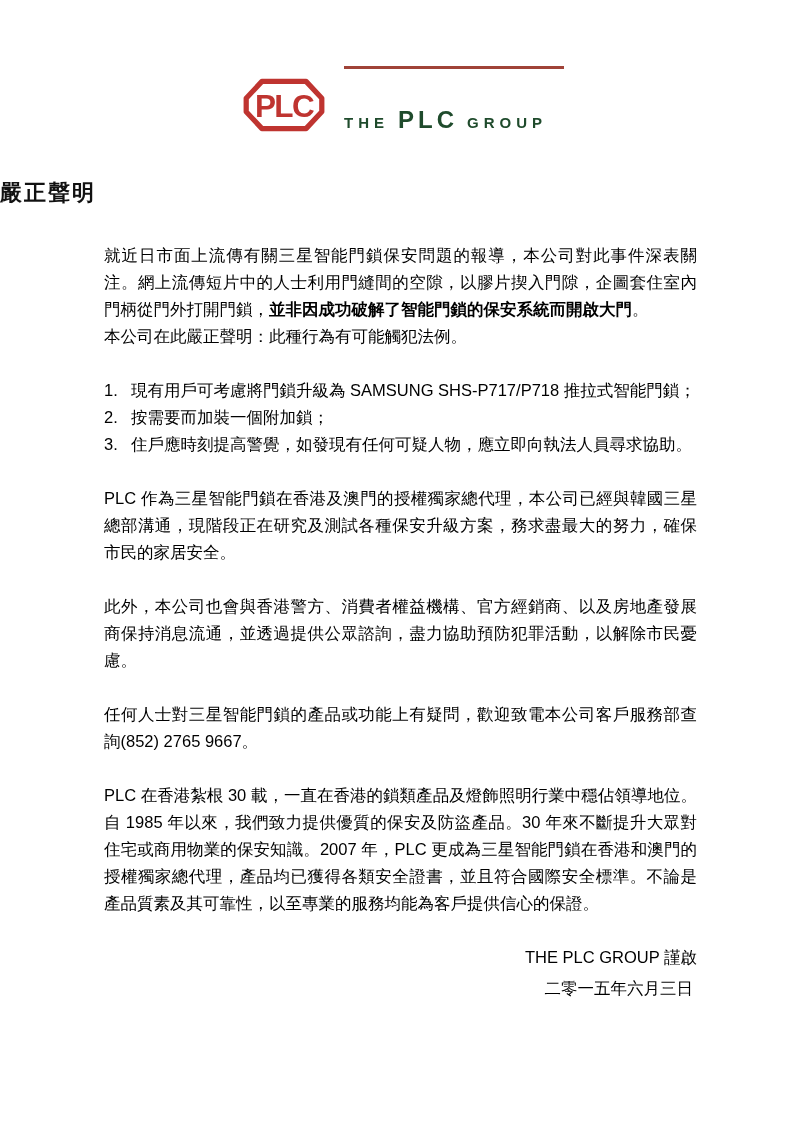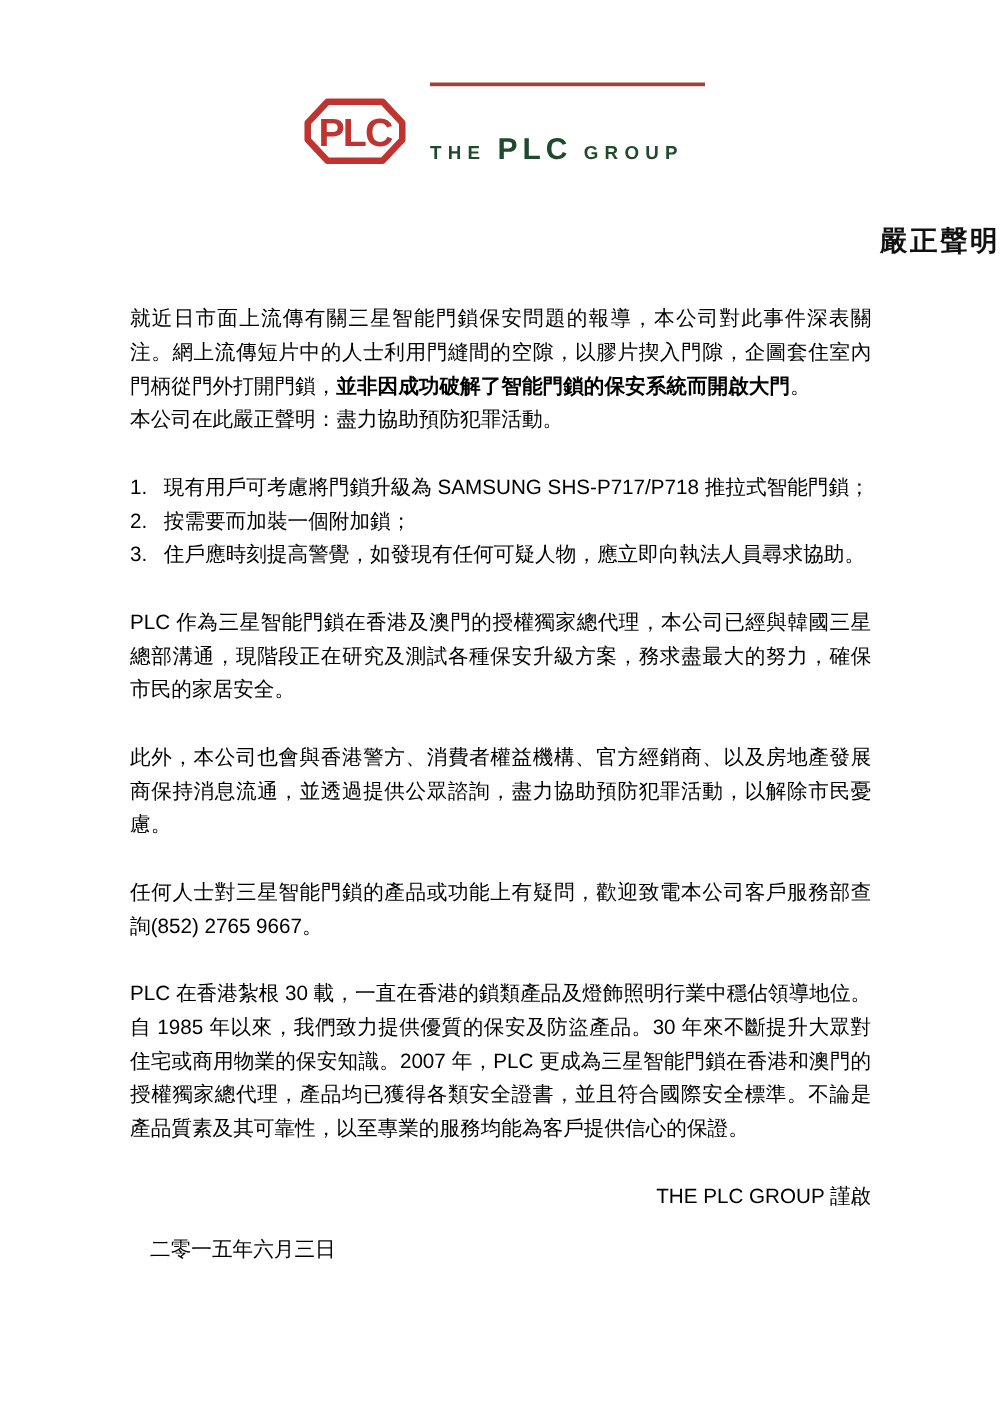--- a/index.html
+++ b/index.html
@@ -54,21 +54,21 @@
     margin-top: 36px;
   }
   .brand-big {
     font-size: 24px;
     letter-spacing: 4px;
   }
 
   
   .doc-title {
     margin: 44px 0 0 0;
-    text-align: right;
+    text-align: left;
     font-size: 22px;
     font-weight: 700;
     letter-spacing: 2px;
     color: #111;
   }
 
   
   .content {
     margin: 34px 103px 0 104px;
     font-size: 16.5px;
@@ -98,22 +98,22 @@
   .rec-text {
     flex: 1;
   }
 
   
   .signature {
     text-align: right;
     margin: 0 0 3px 0 !important;
   }
   .date-line {
-    text-align: left;
-    margin: 16px !important;
+    text-align: right;
+    margin: 4px !important;
   }
 </style>
 </head>
 <body>
 
 <div class="page">
 
   <header class="logo-row">
     <div class="emblem">
       <svg viewBox="0 0 160 106" width="84" height="58" aria-hidden="true">
@@ -130,21 +130,21 @@
       </div>
     </div>
   </header>
 
   <h1 class="doc-title">嚴正聲明</h1>
 
   <main class="content">
 
     <p>
       <span>就近日市面上流傳有關三星智能門鎖保安問題的報導，本公司對此事件深表關注。網上流傳短片中的人士利用門縫間的空隙，以膠片揳入門隙，企圖套住室內門柄從門外打開門鎖，</span><span class="bold-run">並非因成功破解了智能門鎖的保安系統而開啟大門</span><span>。</span>
-      <span class="line-block">本公司在此嚴正聲明：盡力協助預防犯罪活動。</span>
+      <span class="line-block">本公司在此嚴正聲明：此種行為有可能觸犯法例。</span>
     </p>
 
 
     <div class="rec-list">
       <div class="rec-row">
         <span class="rec-num">1.</span>
         <span class="rec-text">現有用戶可考慮將門鎖升級為 SAMSUNG SHS-P717/P718 推拉式智能門鎖；</span>
       </div>
       <div class="rec-row">
         <span class="rec-num">2.</span>

